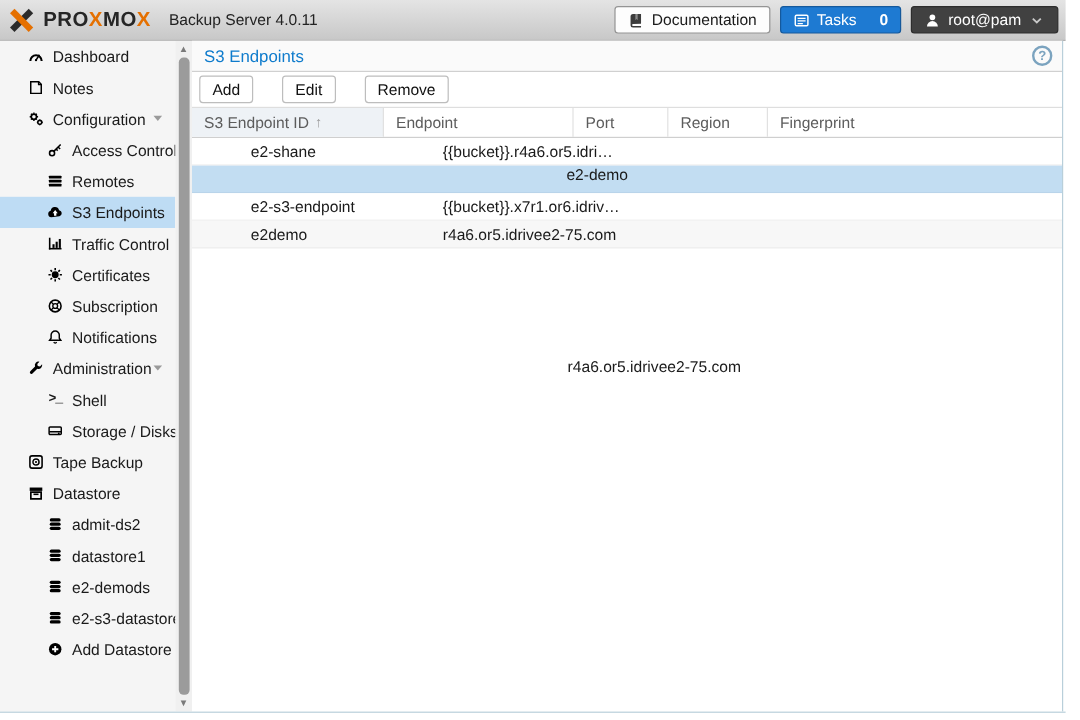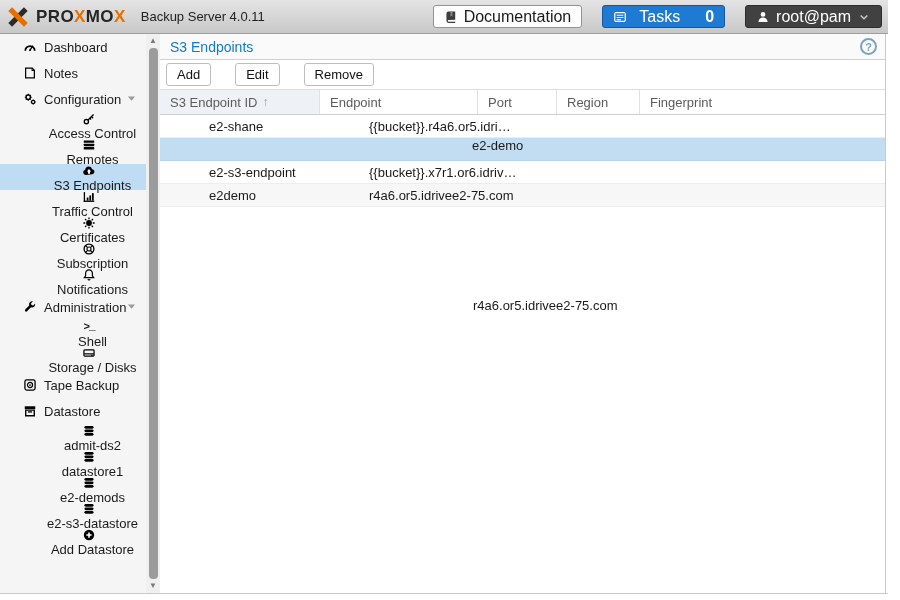--- a/index.html
+++ b/index.html
@@ -7,35 +7,35 @@
   body { font-family:"Liberation Sans","DejaVu Sans",sans-serif; font-size:13px; color:#1a1a1a; background:#fff; }
   .viewport { width:888px; height:600px; display:flex; flex-direction:column;justify-content:flex-end; }
 
   
   .topbar { height:34px; flex:0 0 34px; background:linear-gradient(#e4e4e4,#c8c8c8); border-bottom:1px solid #9e9e9e; display:flex; align-items:center; padding:0 6px; }
   .brand { display:flex; align-items:center; gap:6px; }
   .brand-x { width:24px; height:24px; }
   .wordmark { font-weight:bold; font-size:17px; letter-spacing:.4px; display:flex; }
   .product { margin-left:9px; font-size:13px; color:#222; }
   .topbar-spacer { flex:1; }
-  .tb-btn { display:flex; align-items:center; gap:6px; height:23px; padding:0 10px; border-radius:3px; cursor:pointer; margin-left:20px; font-size:16px; }
+  .tb-btn { display:flex; align-items:center; gap:6px; height:23px; padding:0 10px; border-radius:3px; cursor:pointer; margin-left:8px; font-size:13px; }
   .btn-doc { background:#fdfdfd; border:1px solid #949494; color:#1a1a1a; }
-  .btn-tasks { background:var(--tasks-blue); border:1px solid #15599c; color:#fff;gap:12px; }
+  .btn-tasks { background:var(--tasks-blue); border:1px solid #15599c; color:#fff; }
   .btn-tasks .count { margin-left:13px; font-weight:bold; }
   .btn-user { background:var(--user-dark); border:1px solid #2d2d2d; color:#fff; }
   .ticon { width:14px; height:14px; display:inline-block; }
   .ticon svg { width:14px; height:14px; display:block; }
 
   
   .content-row { flex:1 1 auto; display:flex; min-height:0; }
 
   
   .sidebar { width:146px; flex:0 0 146px; background:#f5f5f5; overflow:hidden; }
   .tree-item { height:26px; display:flex; align-items:center; padding-left:23px; position:relative; cursor:pointer; white-space:nowrap; }
-  .tree-item.child { padding-left:39px;flex-direction:column; }
+  .tree-item.child { padding-left:39px; }
   .tree-item.selected { background:var(--sel-blue); }
   .icon { width:14px; height:14px; flex:0 0 14px; margin-right:7px; display:inline-flex; align-items:center; justify-content:center; }
   .icon svg { width:14px; height:14px; display:block; }
   .txticon { font-family:"Liberation Mono","DejaVu Sans Mono",monospace; font-size:11px; font-weight:bold; letter-spacing:-1px; }
   .expander { position:absolute; right:8px; top:6px; width:13px; height:13px; }
   .expander svg { width:13px; height:13px; display:block; }
 
   
   .sbar { width:14px; flex:0 0 14px; background:#f0f0f0; display:flex; flex-direction:column; align-items:center; padding:1px 0; }
   .sarrow { height:12px; flex:0 0 12px; font-size:8px; color:#7a7a7a; line-height:12px; cursor:pointer; }

